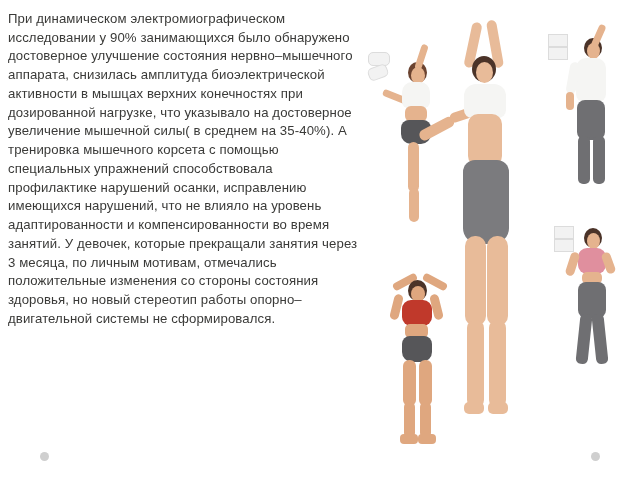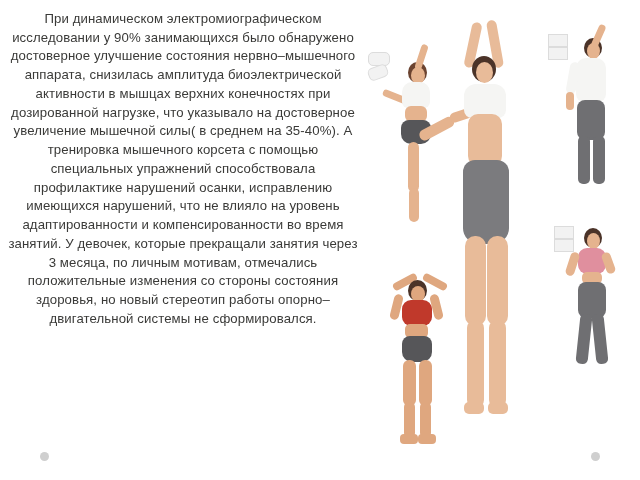--- a/index.html
+++ b/index.html
@@ -18,21 +18,21 @@
     width: 640px;
     height: 480px;
     background: #ffffff;
     box-sizing: border-box;
   }
   .text-block {
     position: absolute;
     left: 8px;
     top: 10px;
     width: 350px;
-    text-align: center;
+    text-align: left;
     font-size: 13.2px;
     line-height: 1.42;
     color: #3a3a38;
     letter-spacing: 0.1px;
   }
   .figures {
     position: absolute;
     left: 358px;
     top: 8px;
     width: 282px;

